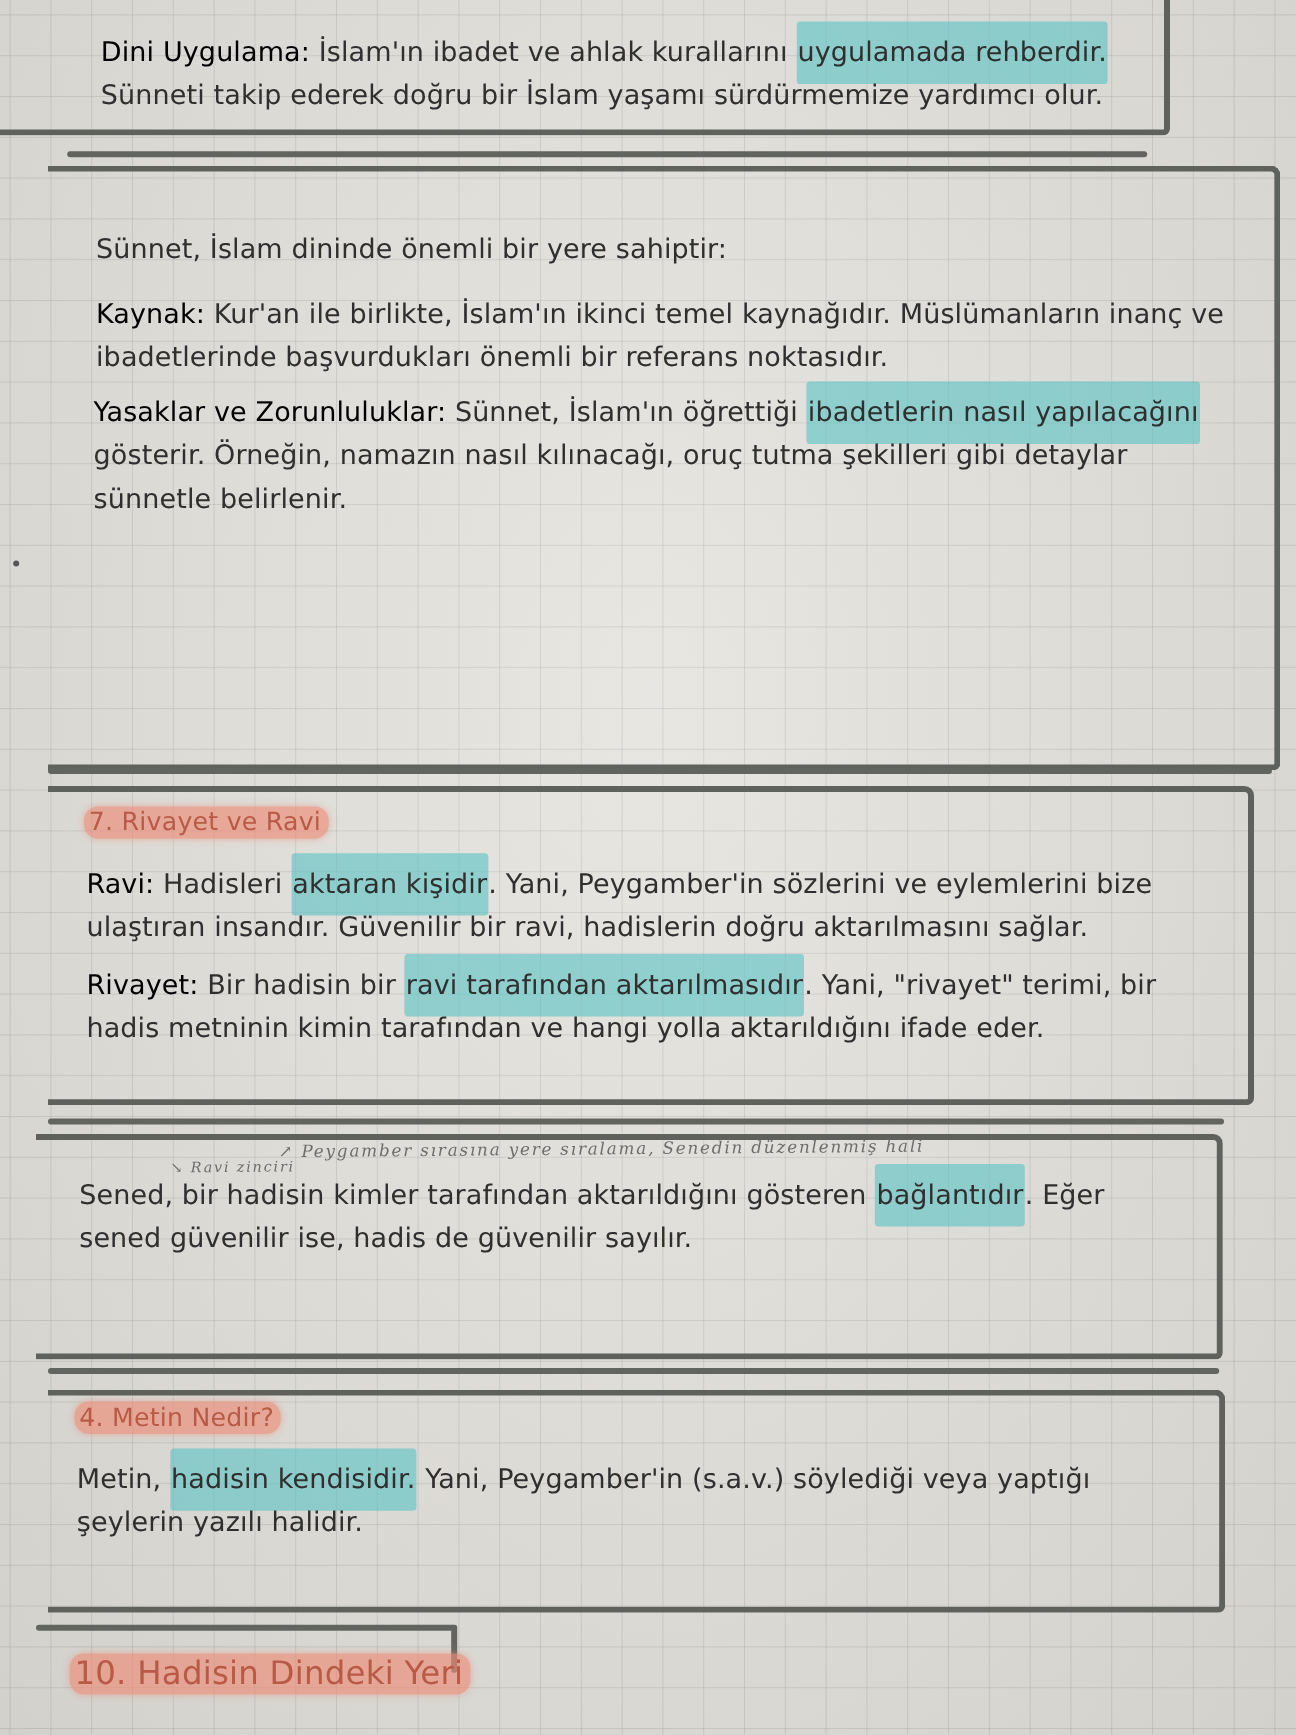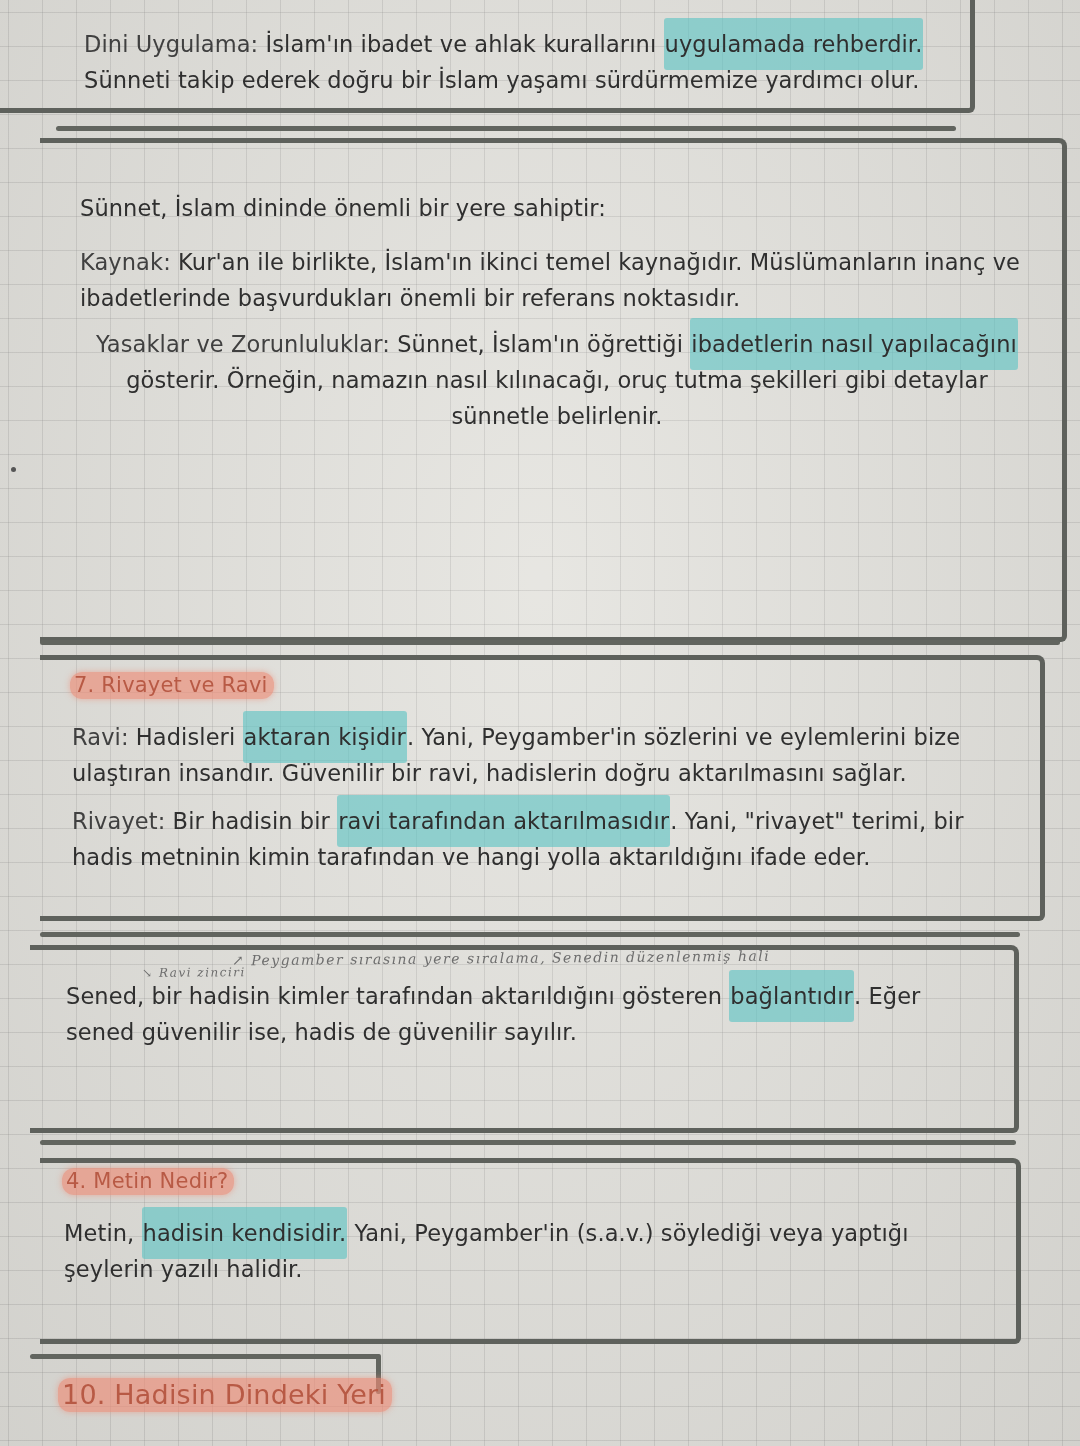--- a/index.html
+++ b/index.html
@@ -34,21 +34,21 @@
     font-size: 21px; color: #b85a45;
     background: rgba(236,140,118,0.65);
     border-radius: 12px; padding: 1px 6px 2px 4px;
     box-shadow: 0 0 6px rgba(236,140,118,0.6);
     letter-spacing: 0.2px;
   }
   .para {
     font-size: 22.5px; line-height: 36px; margin: 0;
     letter-spacing: 0.1px;
   }
-  .label { color: #404040; }
+  .label { color: #000000; }
   .hl { background: rgba(92,196,196,0.62); border-radius: 3px; padding: 13px 1px; }
   .hand {
     position: absolute; font-family: "DejaVu Serif", serif; font-style: italic;
     color: #6d6d6d; font-size: 14px; letter-spacing: 1.5px; transform: rotate(-0.5deg);
   }
   .dot { position: absolute; width: 5px; height: 5px; border-radius: 50%; background: #555; }
 </style>
 </head>
 <body>
 
@@ -62,21 +62,21 @@
   </p>
 </div>
 <div class="rule" style="left:56px; top:126px; width:900px;"></div>
 
 <div class="box" style="left:40px; top:138px; width:1022px; height:494px;"></div>
 <div class="section" style="left:76px; top:168px; width:960px;">
   <p class="para" style="margin-top:22px; margin-left:4px;">Sünnet, İslam dininde önemli bir yere sahiptir:</p>
   <p class="para" style="margin-top:18px; margin-left:4px;">
     <span class="label">Kaynak:</span><span> Kur'an ile birlikte, İslam'ın ikinci temel kaynağıdır. Müslümanların inanç ve ibadetlerinde başvurdukları önemli bir referans noktasıdır.</span>
   </p>
-  <p class="para" style="margin-top:10px; margin-left:2px;text-align:center;">
+  <p class="para" style="margin-top:10px; margin-left:2px;">
     <span class="label">Yasaklar ve Zorunluluklar:</span><span> Sünnet, İslam'ın öğrettiği </span><span class="hl">ibadetlerin nasıl yapılacağını</span><span> gösterir. Örneğin, namazın nasıl kılınacağı, oruç tutma şekilleri gibi detaylar sünnetle belirlenir.</span>
   </p>
 </div>
 <div class="dot" style="left:11px; top:467px;"></div>
 <div class="rule" style="left:40px; top:640px; width:1020px;"></div>
 
 <div class="box" style="left:40px; top:655px; width:1000px; height:256px;"></div>
 <div class="section" style="left:70px; top:672px; width:940px;">
   <div class="heading">7. Rivayet ve Ravi</div>
   <p class="para" style="margin-top:20px; margin-left:2px;">

